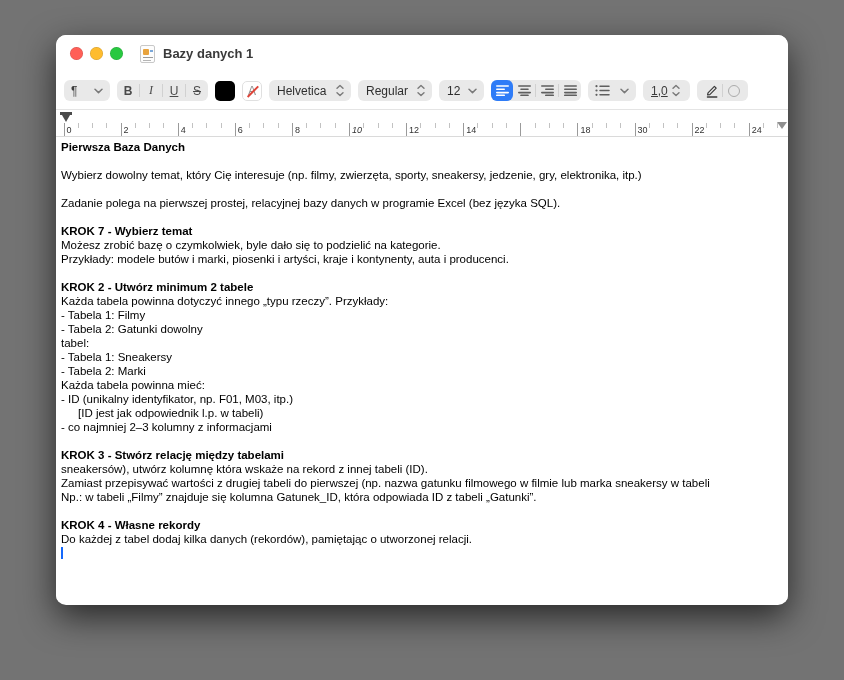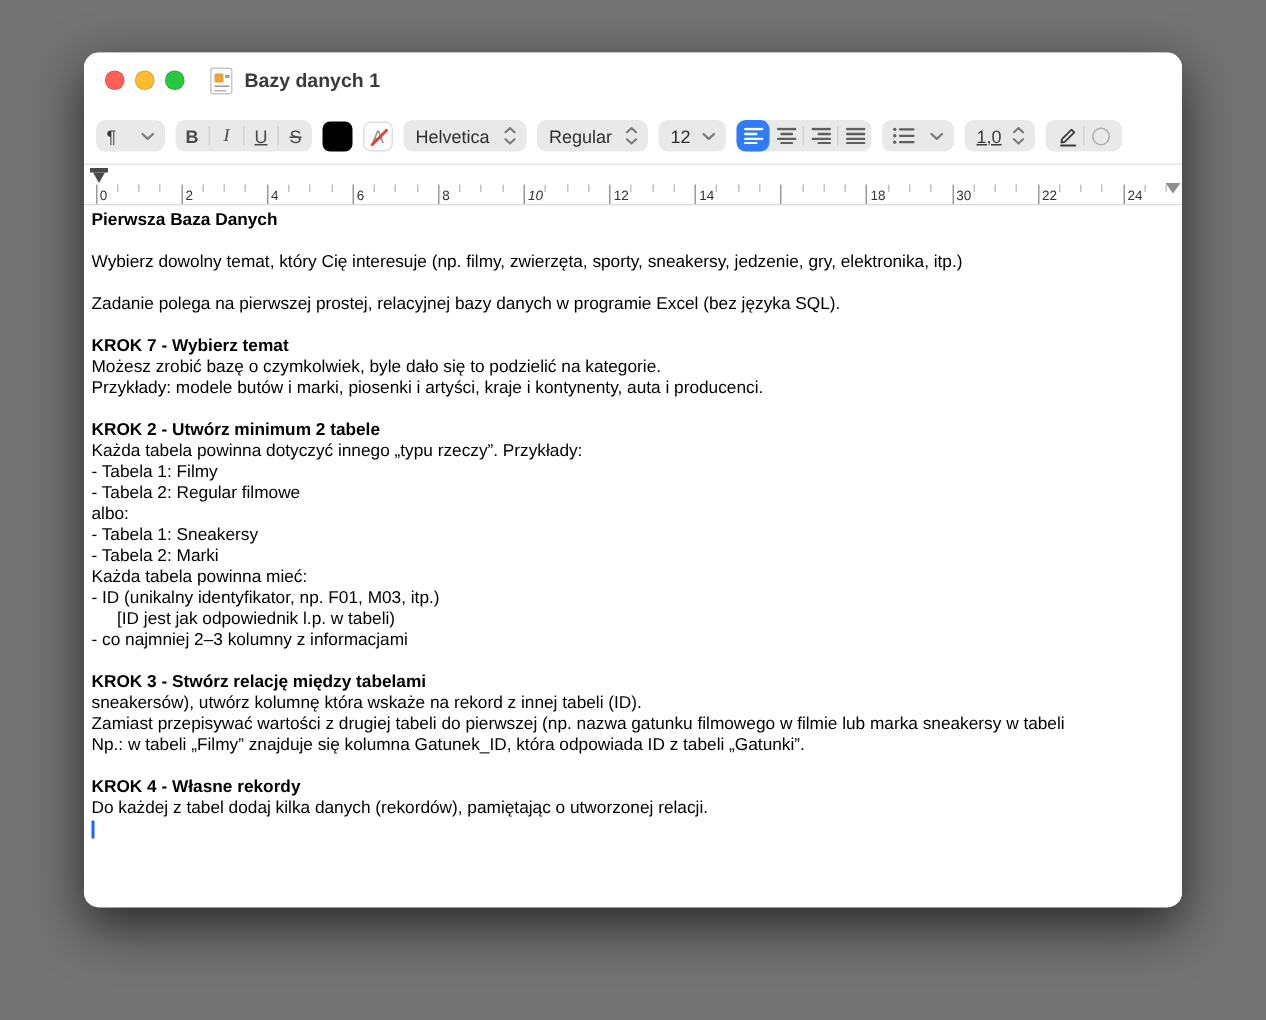--- a/index.html
+++ b/index.html
@@ -193,21 +193,21 @@
           <circle cx="1.5" cy="5.5" r="1.1" fill="#5f5f5f"></circle>
             <line x1="5" y1="5.5" x2="14" y2="5.5" stroke="#5f5f5f" stroke-width="1.5" stroke-linecap="round"></line>
           <circle cx="1.5" cy="9.8" r="1.1" fill="#5f5f5f"></circle>
             <line x1="5" y1="9.8" x2="14" y2="9.8" stroke="#5f5f5f" stroke-width="1.5" stroke-linecap="round"></line>
         </svg>
         <svg width="9" height="6" viewBox="0 0 9 6">
             <path d="M1 1.3 L4.5 4.6 L8 1.3" stroke="#7a7a7a" stroke-width="1.5" fill="none" stroke-linecap="round" stroke-linejoin="round"></path>
           </svg>
       </div>
 
-      <div class="tb-group" style="width:47px; justify-content:space-between;text-decoration:underline;">
+      <div class="tb-group" style="width:47px; text-decoration:underline;">
         <span class="spacing-label">1,0</span>
         <span class="dd-right">
             <svg width="8" height="13" viewBox="0 0 8 13">
               <path d="M1 4.2 L4 1.4 L7 4.2" stroke="#7a7a7a" stroke-width="1.4" fill="none" stroke-linecap="round" stroke-linejoin="round"></path>
               <path d="M1 8.8 L4 11.6 L7 8.8" stroke="#7a7a7a" stroke-width="1.4" fill="none" stroke-linecap="round" stroke-linejoin="round"></path>
             </svg>
           </span>
       </div>
 
       <div class="tb-group" style="padding:0 4px;">
@@ -304,22 +304,22 @@
           <div class="line"></div>
           <div class="line">Zadanie polega na pierwszej prostej, relacyjnej bazy danych w programie Excel (bez języka SQL).</div>
           <div class="line"></div>
           <div class="line bold">KROK 7 - Wybierz temat</div>
           <div class="line">Możesz zrobić bazę o czymkolwiek, byle dało się to podzielić na kategorie.</div>
           <div class="line">Przykłady: modele butów i marki, piosenki i artyści, kraje i kontynenty, auta i producenci.</div>
           <div class="line"></div>
           <div class="line bold">KROK 2 - Utwórz minimum 2 tabele</div>
           <div class="line">Każda tabela powinna dotyczyć innego „typu rzeczy”. Przykłady:</div>
           <div class="line">- Tabela 1: Filmy</div>
-          <div class="line">- Tabela 2: Regular filmowe</div>
-          <div class="line">albo:</div>
+          <div class="line">- Tabela 2: Gatunki dowolny</div>
+          <div class="line">tabel:</div>
           <div class="line">- Tabela 1: Sneakersy</div>
           <div class="line">- Tabela 2: Marki</div>
           <div class="line">Każda tabela powinna mieć:</div>
           <div class="line">- ID (unikalny identyfikator, np. F01, M03, itp.)</div>
           <div class="line indent">[ID jest jak odpowiednik l.p. w tabeli)</div>
           <div class="line">- co najmniej 2–3 kolumny z informacjami</div>
           <div class="line"></div>
           <div class="line bold">KROK 3 - Stwórz relację między tabelami</div>
           <div class="line">sneakersów), utwórz kolumnę która wskaże na rekord z innej tabeli (ID).</div>
           <div class="line">Zamiast przepisywać wartości z drugiej tabeli do pierwszej (np. nazwa gatunku filmowego w filmie lub marka sneakersy w tabeli</div>

